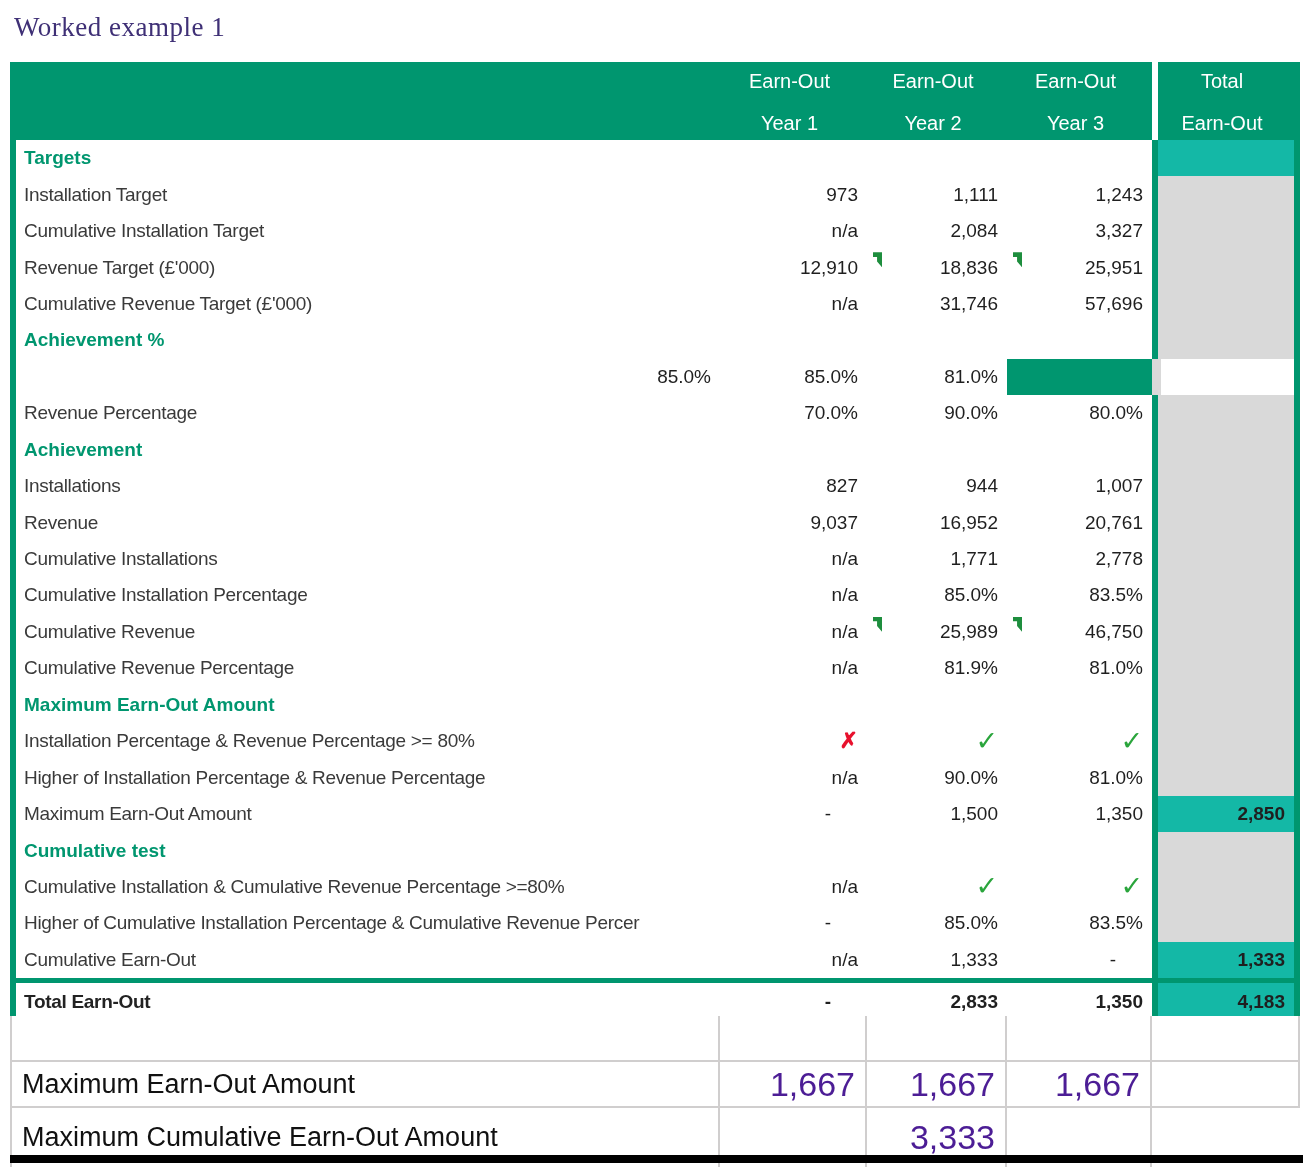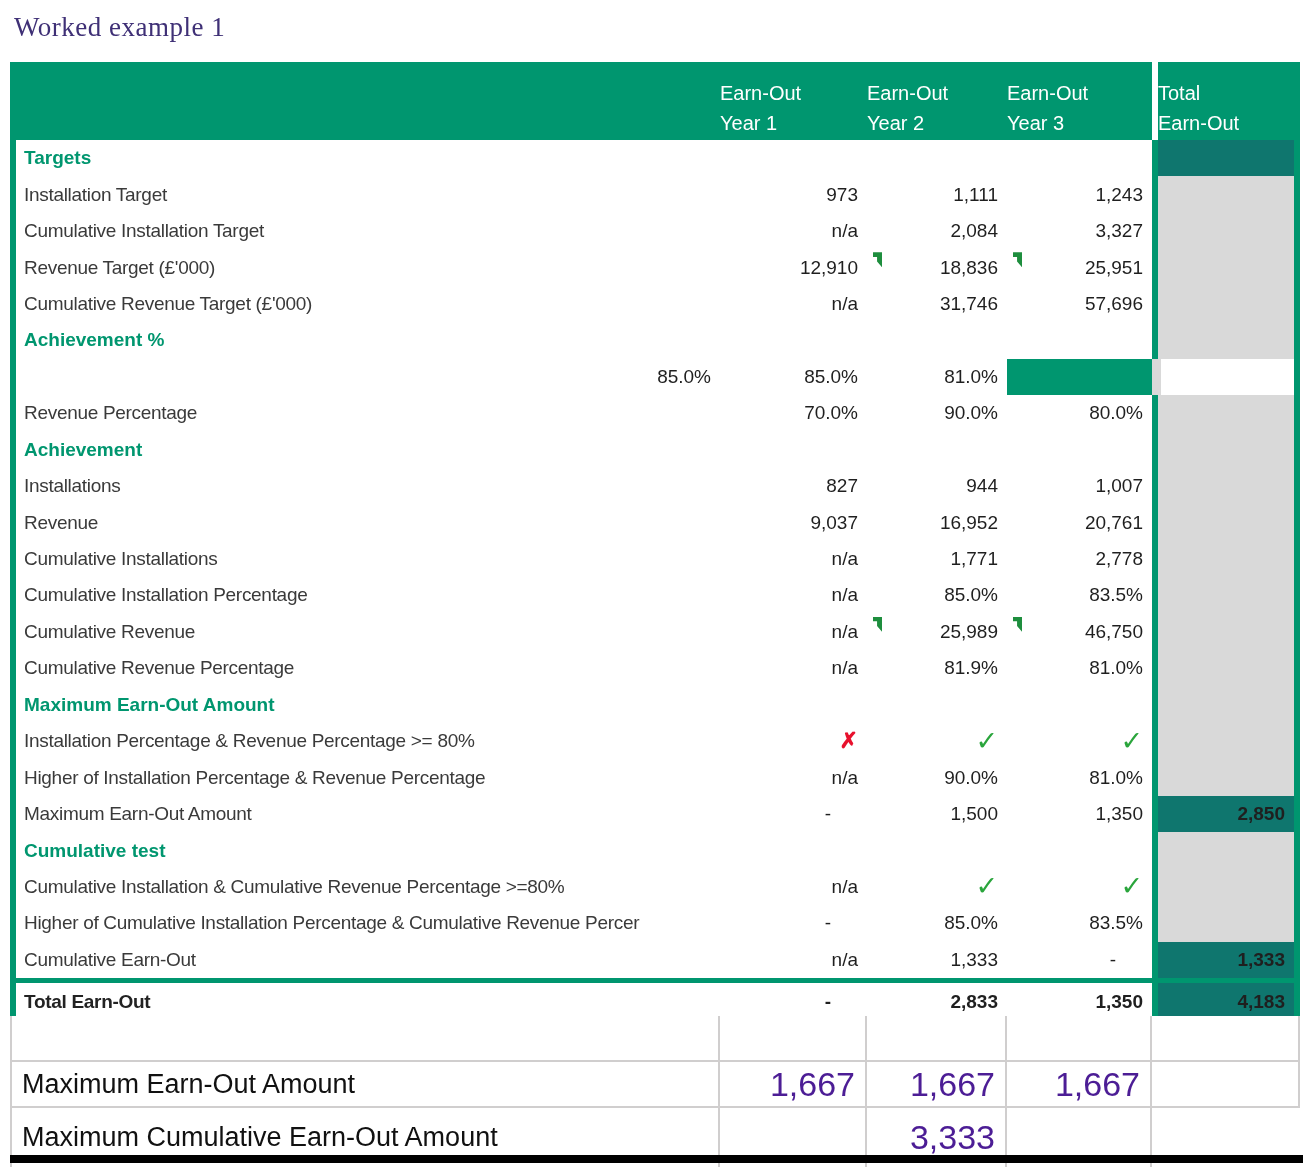--- a/index.html
+++ b/index.html
@@ -5,34 +5,34 @@
   html,body{margin:0;padding:0;background:#fff;}
   .screen{position:relative;width:1313px;height:1173px;background:#fff;overflow:hidden;
           font-family:"Liberation Sans", sans-serif;}
   .page-title{position:absolute;left:14px;top:12px;font-family:"Liberation Serif", serif;
               font-size:27px;color:var(--purple,#3F3076);letter-spacing:0.5px;}
   
   .main-table{position:absolute;left:10px;top:62px;width:1290px;box-sizing:border-box;
               border-left:6px solid var(--green,#00966F);border-right:6px solid var(--green,#00966F);}
   .grid-cols{display:grid;grid-template-columns:704px 147px 140px 145px 6px 136px;}
   .header-row{height:78px;background:var(--green,#00966F);}
-  .h-cell{display:flex;flex-direction:column;justify-content:space-between;align-items:flex-start;
-          padding:9px 8px 7px 0;color:#fff;font-size:20px;line-height:1;margin-top:12px;}
+  .h-cell{display:flex;flex-direction:column;justify-content:space-between;align-items:center;
+          padding:9px 8px 7px 0;color:#fff;font-size:20px;line-height:1;}
   .h-sep{background:#fff;}
   .t-row{height:36.45px;background:#fff;}
   .c{height:100%;display:flex;align-items:center;box-sizing:border-box;}
   .label{padding-left:8px;font-size:19px;color:#3a3a3a;letter-spacing:-0.3px;
          overflow:hidden;white-space:nowrap;}
   .t-row.section .label{color:var(--green,#00966F);font-weight:bold;letter-spacing:0;}
   .val{justify-content:flex-end;padding-right:9px;font-size:19px;color:#1f1f1f;position:relative;}
   .val.dash{padding-right:36px;}
   .sep{background:var(--green,#00966F);}
   .total-cell{background:var(--gray,#D9D9D9);justify-content:flex-end;padding-right:9px;
               font-size:19px;font-weight:bold;color:#1f1f1f;}
-  .total-cell.white{background:#0f766e;}
+  .total-cell.white{background:#14b8a6;}
   .t-row.totalrow{height:37px;border-top:5px solid var(--green,#00966F);
                   border-bottom:6px solid var(--green,#00966F);}
   .t-row.totalrow .label{font-weight:bold;color:#222;}
   .t-row.totalrow .val{font-weight:bold;}
   .check{color:var(--check,#2AA53C);font-size:27px;line-height:1;font-weight:normal;}
   .cross{color:var(--red,#E8112D);font-size:22px;line-height:1;font-weight:bold;}
   .flag{position:absolute;right:-15px;top:3px;width:13px;height:15px;background:var(--flag,#1E8E3E);
         clip-path:polygon(31% 0,100% 0,100% 100%,62% 62%,62% 31%,31% 31%);}
   
   .footer{position:absolute;left:10px;top:1016px;width:1290px;}

